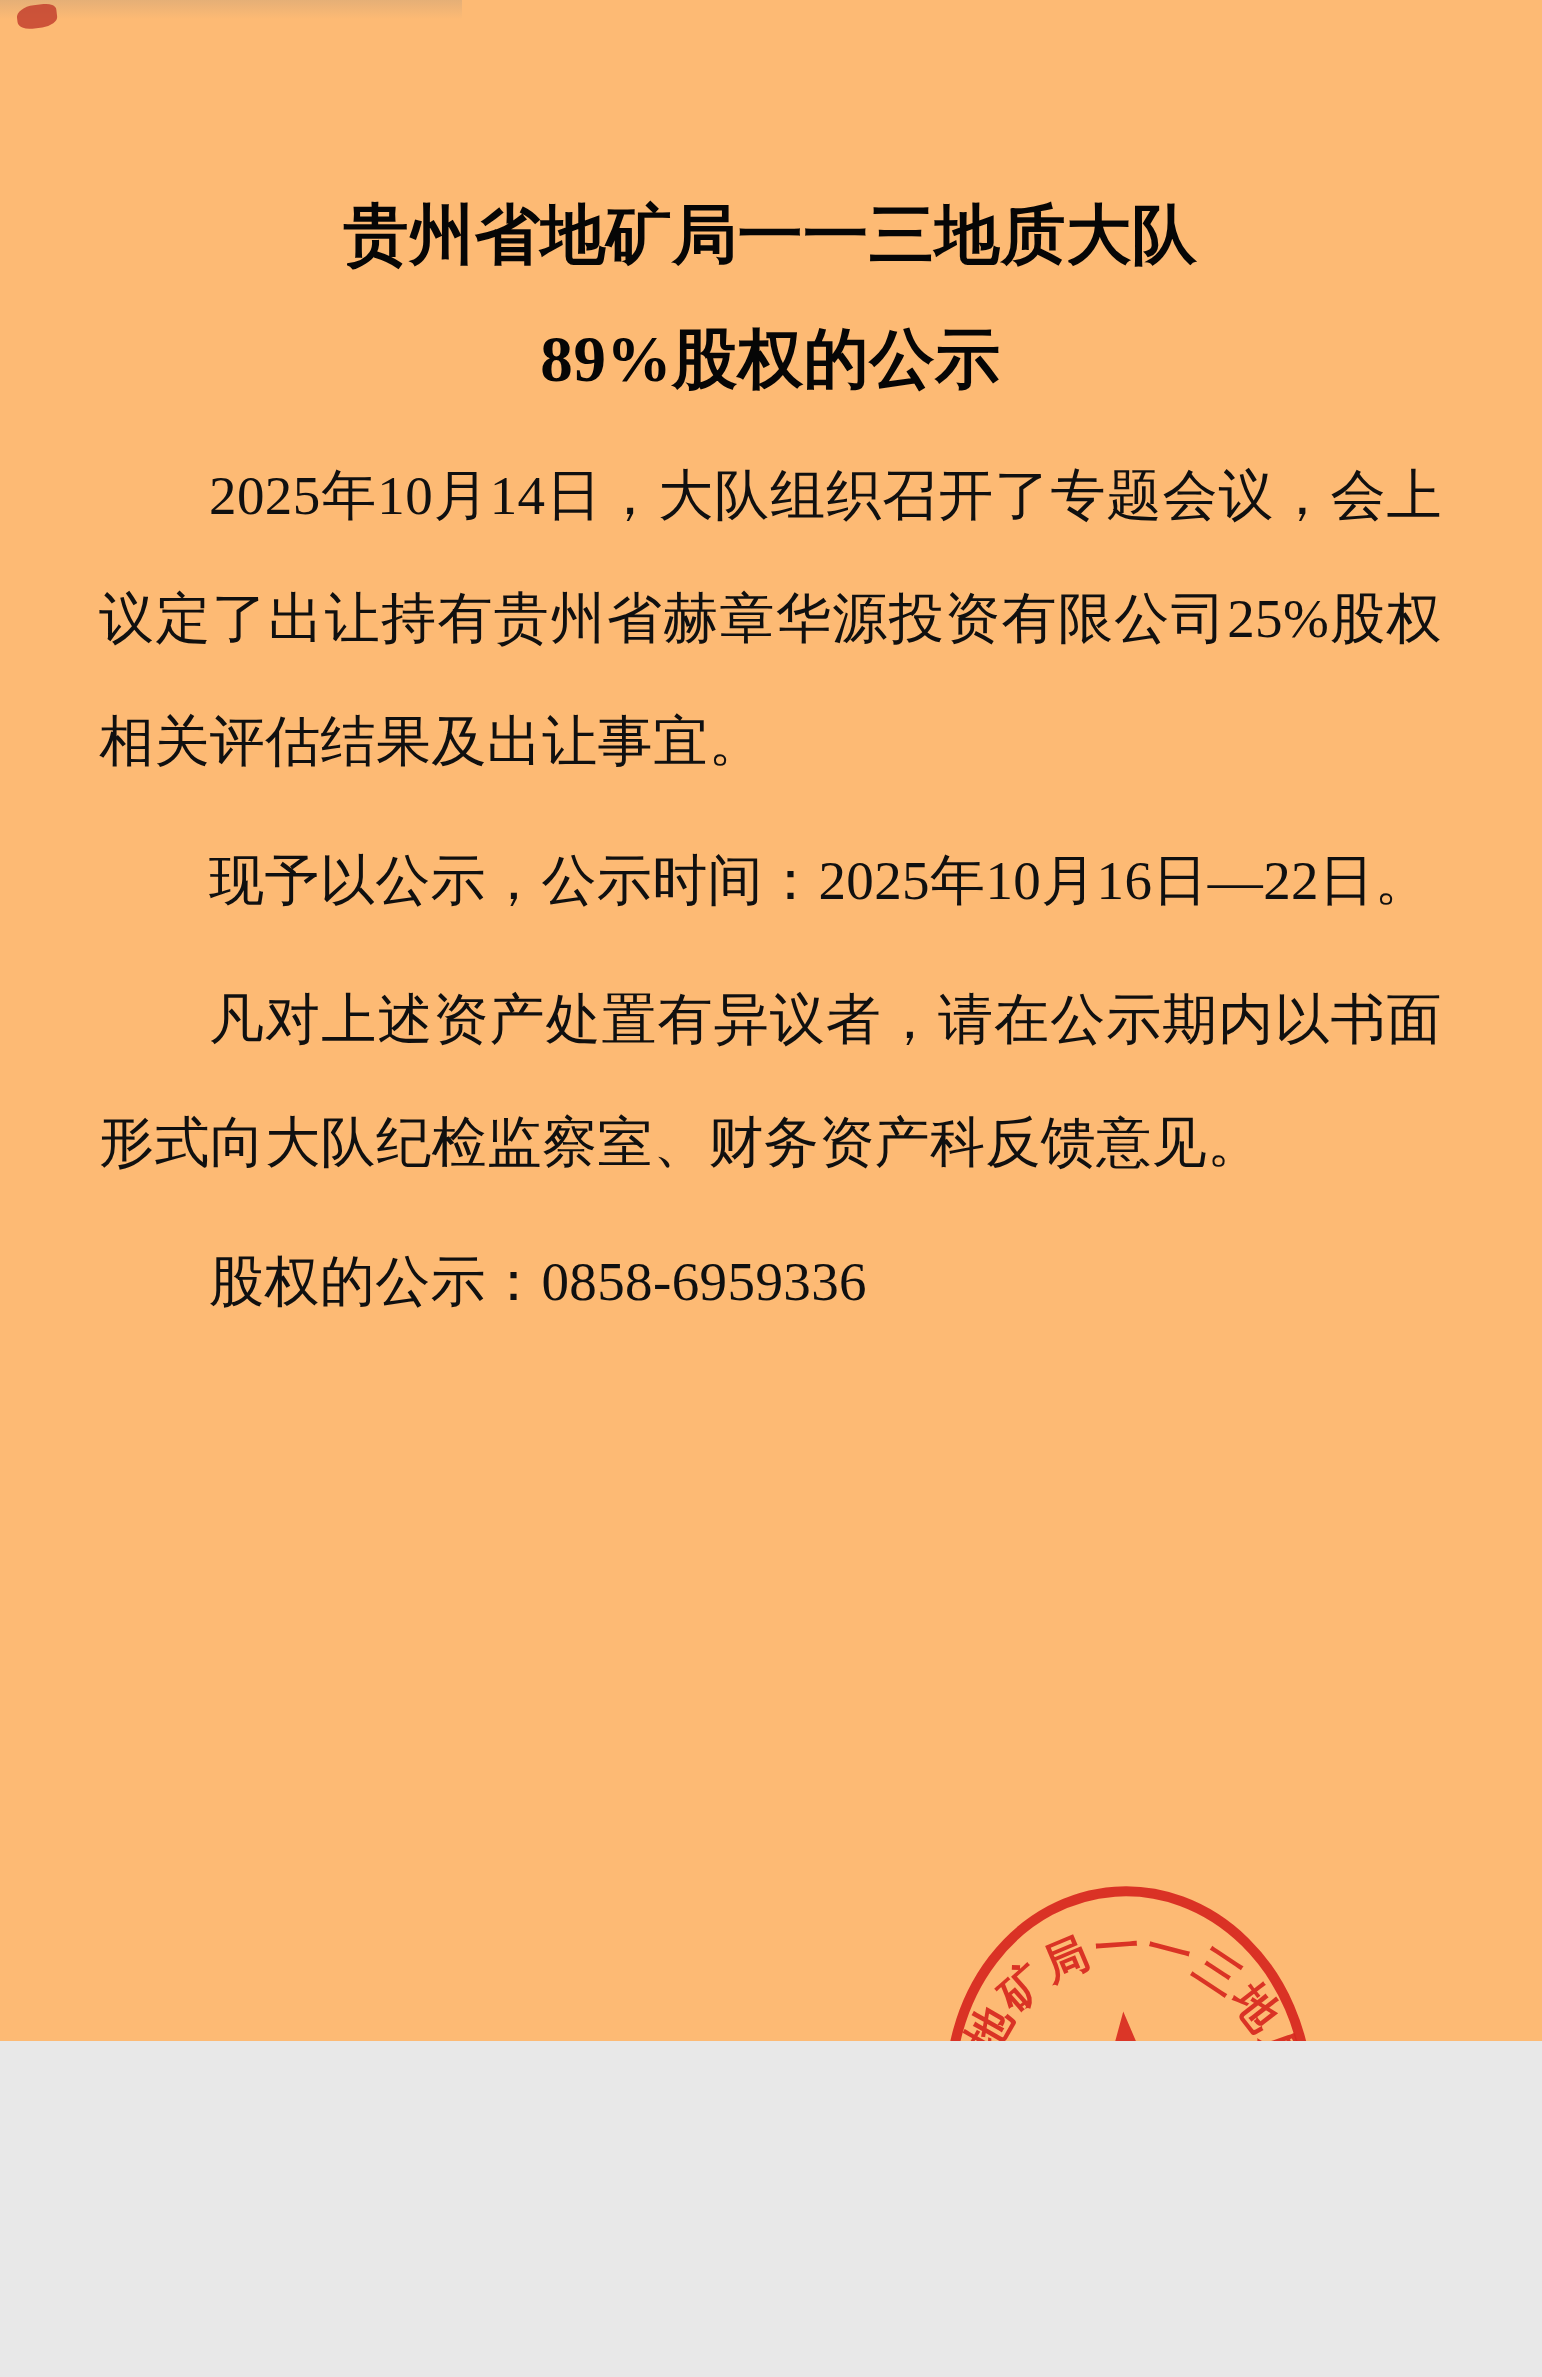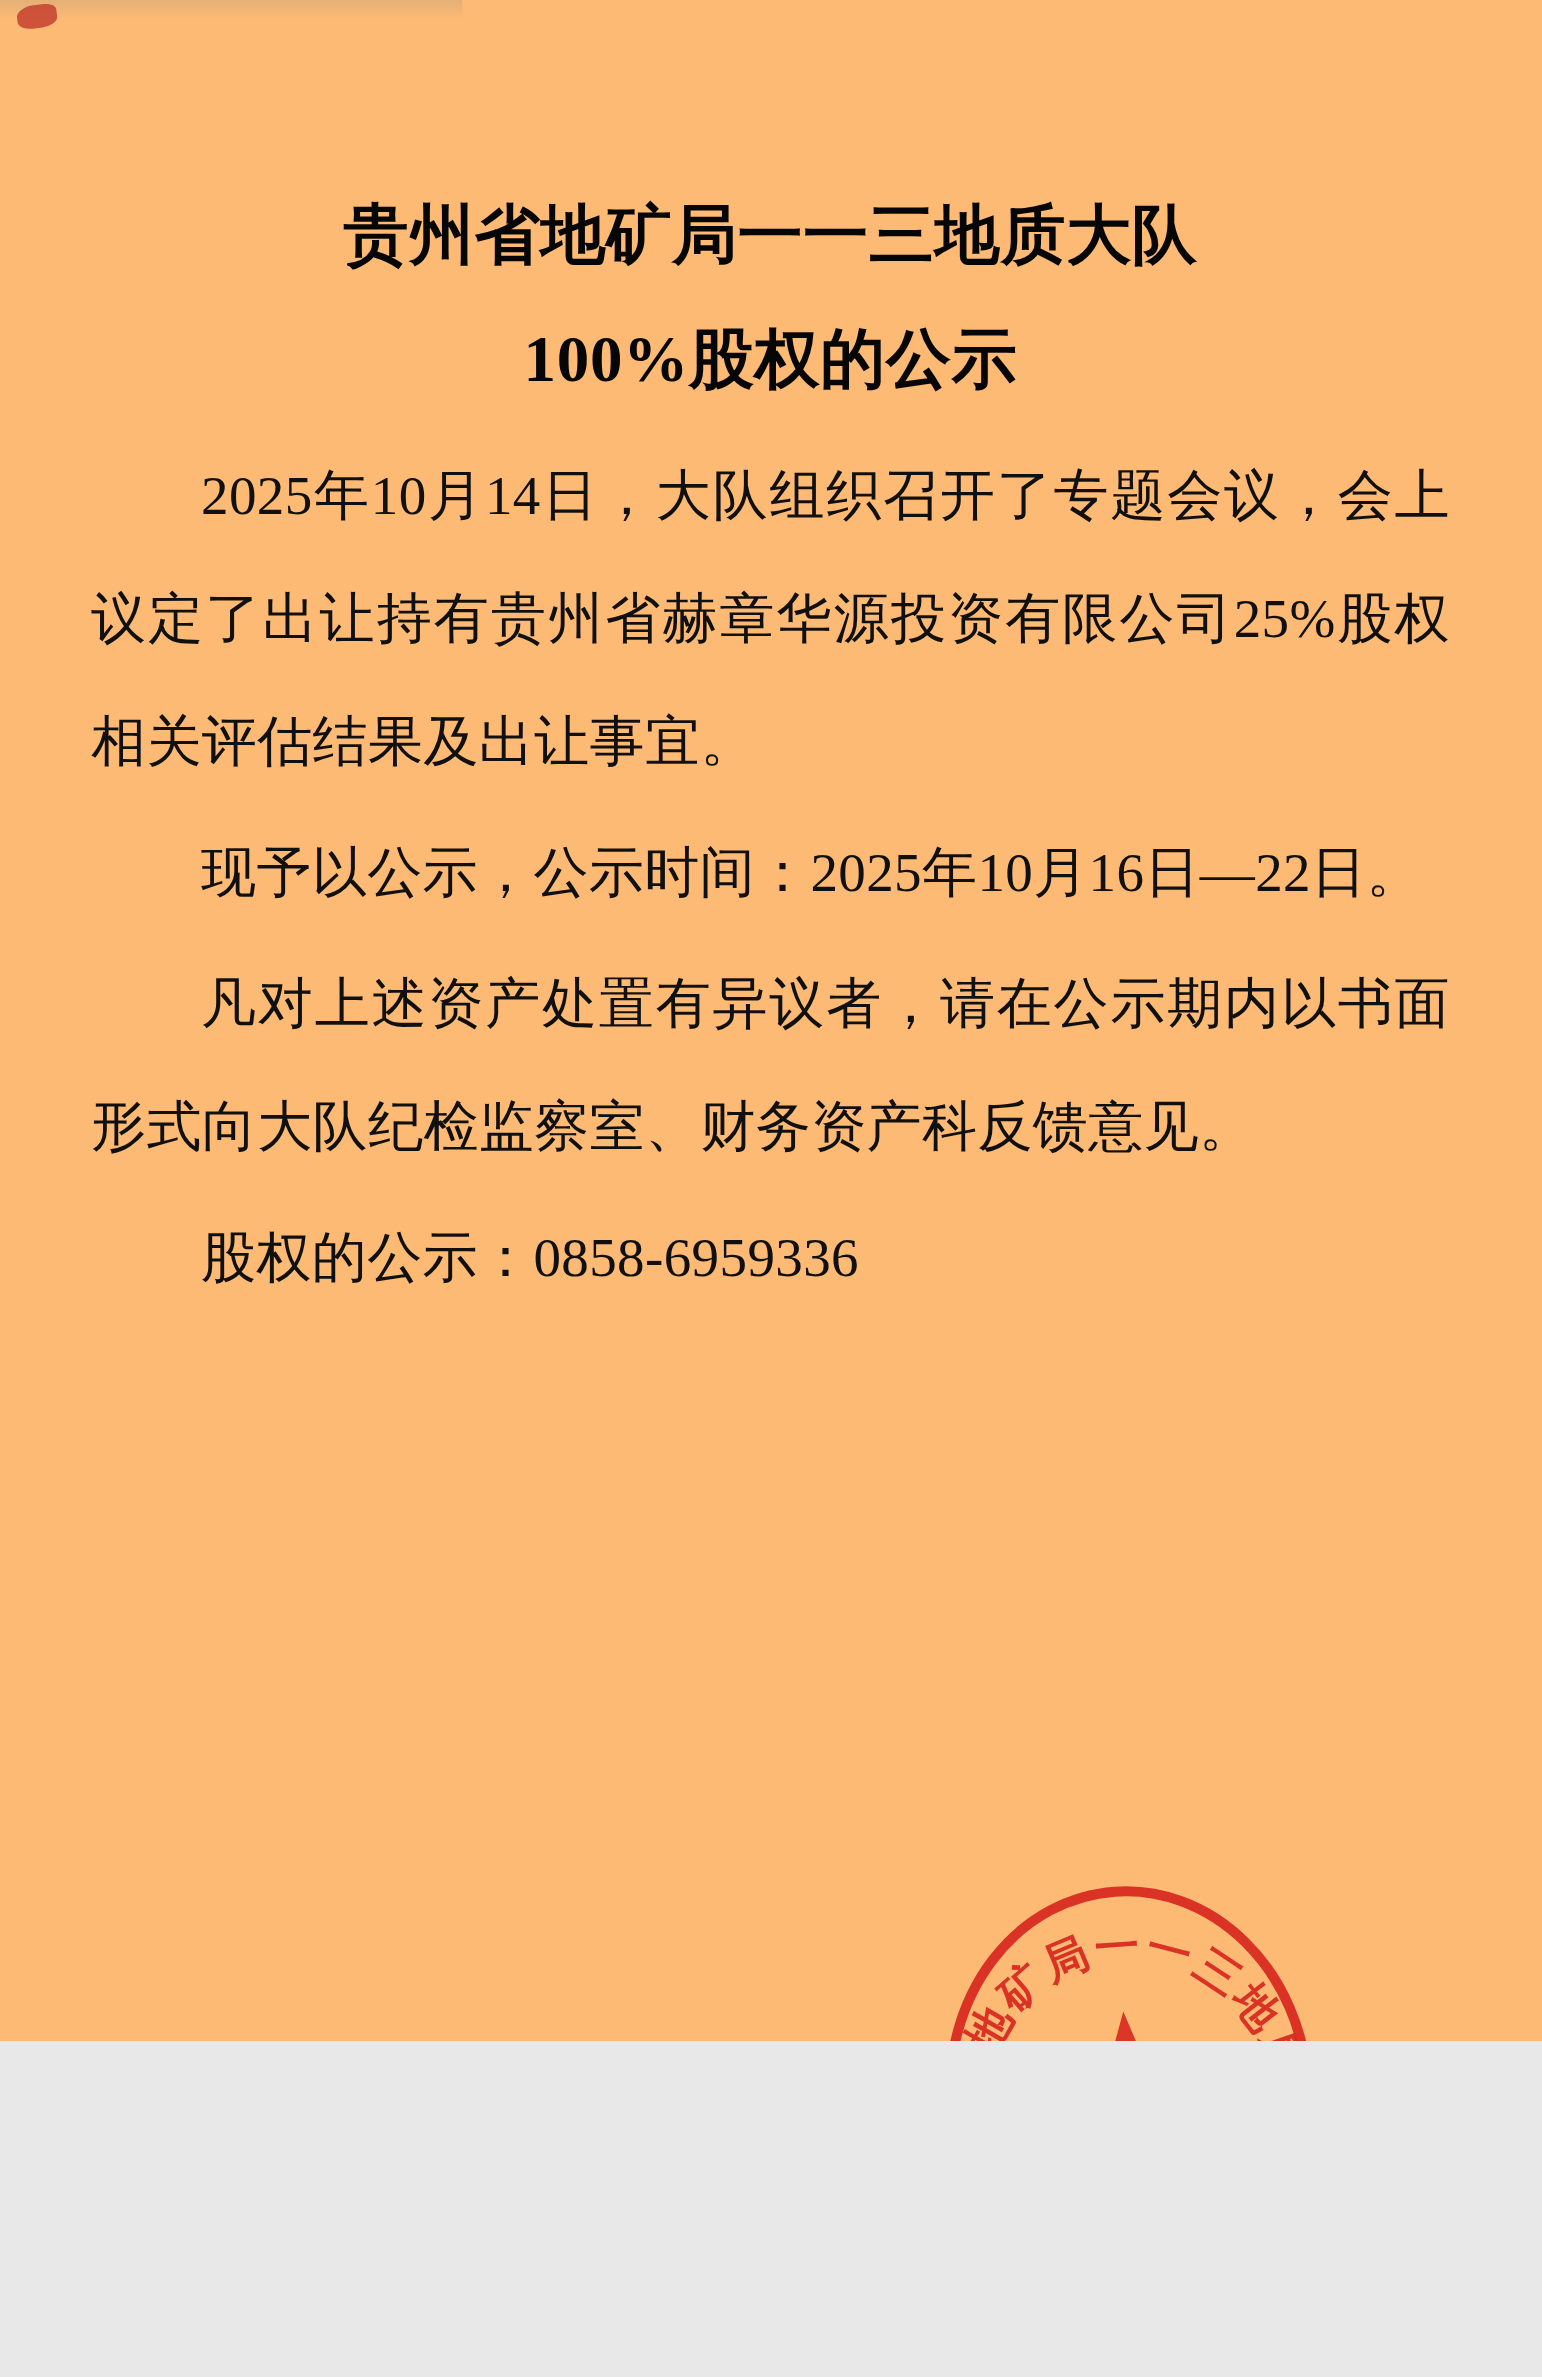--- a/index.html
+++ b/index.html
@@ -27,21 +27,21 @@
   .doc-title {
     margin:0; padding:0;
     font-size:65px; font-weight:bold;
     line-height:124px;
     text-align:center;
     letter-spacing:0.7px;
     color:#060606;
     font-family:"Liberation Serif","DejaVu Serif",serif;
   }
   .body-p {
-    margin:8px; padding:0;
+    margin:16px; padding:0;
     font-size:55px;
     line-height:123px;
     text-align:justify;
     text-indent:2em;
     letter-spacing:0.4px;
     color:#101010;
   }
   .first-body { margin-top:13px; }
   .contact-line { text-align:left; }
   .seal-wrap {
@@ -69,21 +69,21 @@
 </head>
 <body>
 
 <div class="page">
 
   <div class="scan-smudge"></div>
   <div class="corner-mark"></div>
 
   <div class="content">
     <h1 class="doc-title">贵州省地矿局一一三地质大队</h1>
-    <h1 class="doc-title">100%股权的公示</h1>
+    <h1 class="doc-title">89%股权的公示</h1>
 
     <p class="body-p first-body">2025年10月14日，大队组织召开了专题会议，会上议定了出让持有贵州省赫章华源投资有限公司25%股权相关评估结果及出让事宜。</p>
     <p class="body-p">现予以公示，公示时间：2025年10月16日—22日。</p>
     <p class="body-p">凡对上述资产处置有异议者，请在公示期内以书面形式向大队纪检监察室、财务资产科反馈意见。</p>
 
     <p class="body-p contact-line"><span>股权的公示：</span><span>0858-6959336</span></p>
 
   </div>
 
   <div class="seal-wrap">

